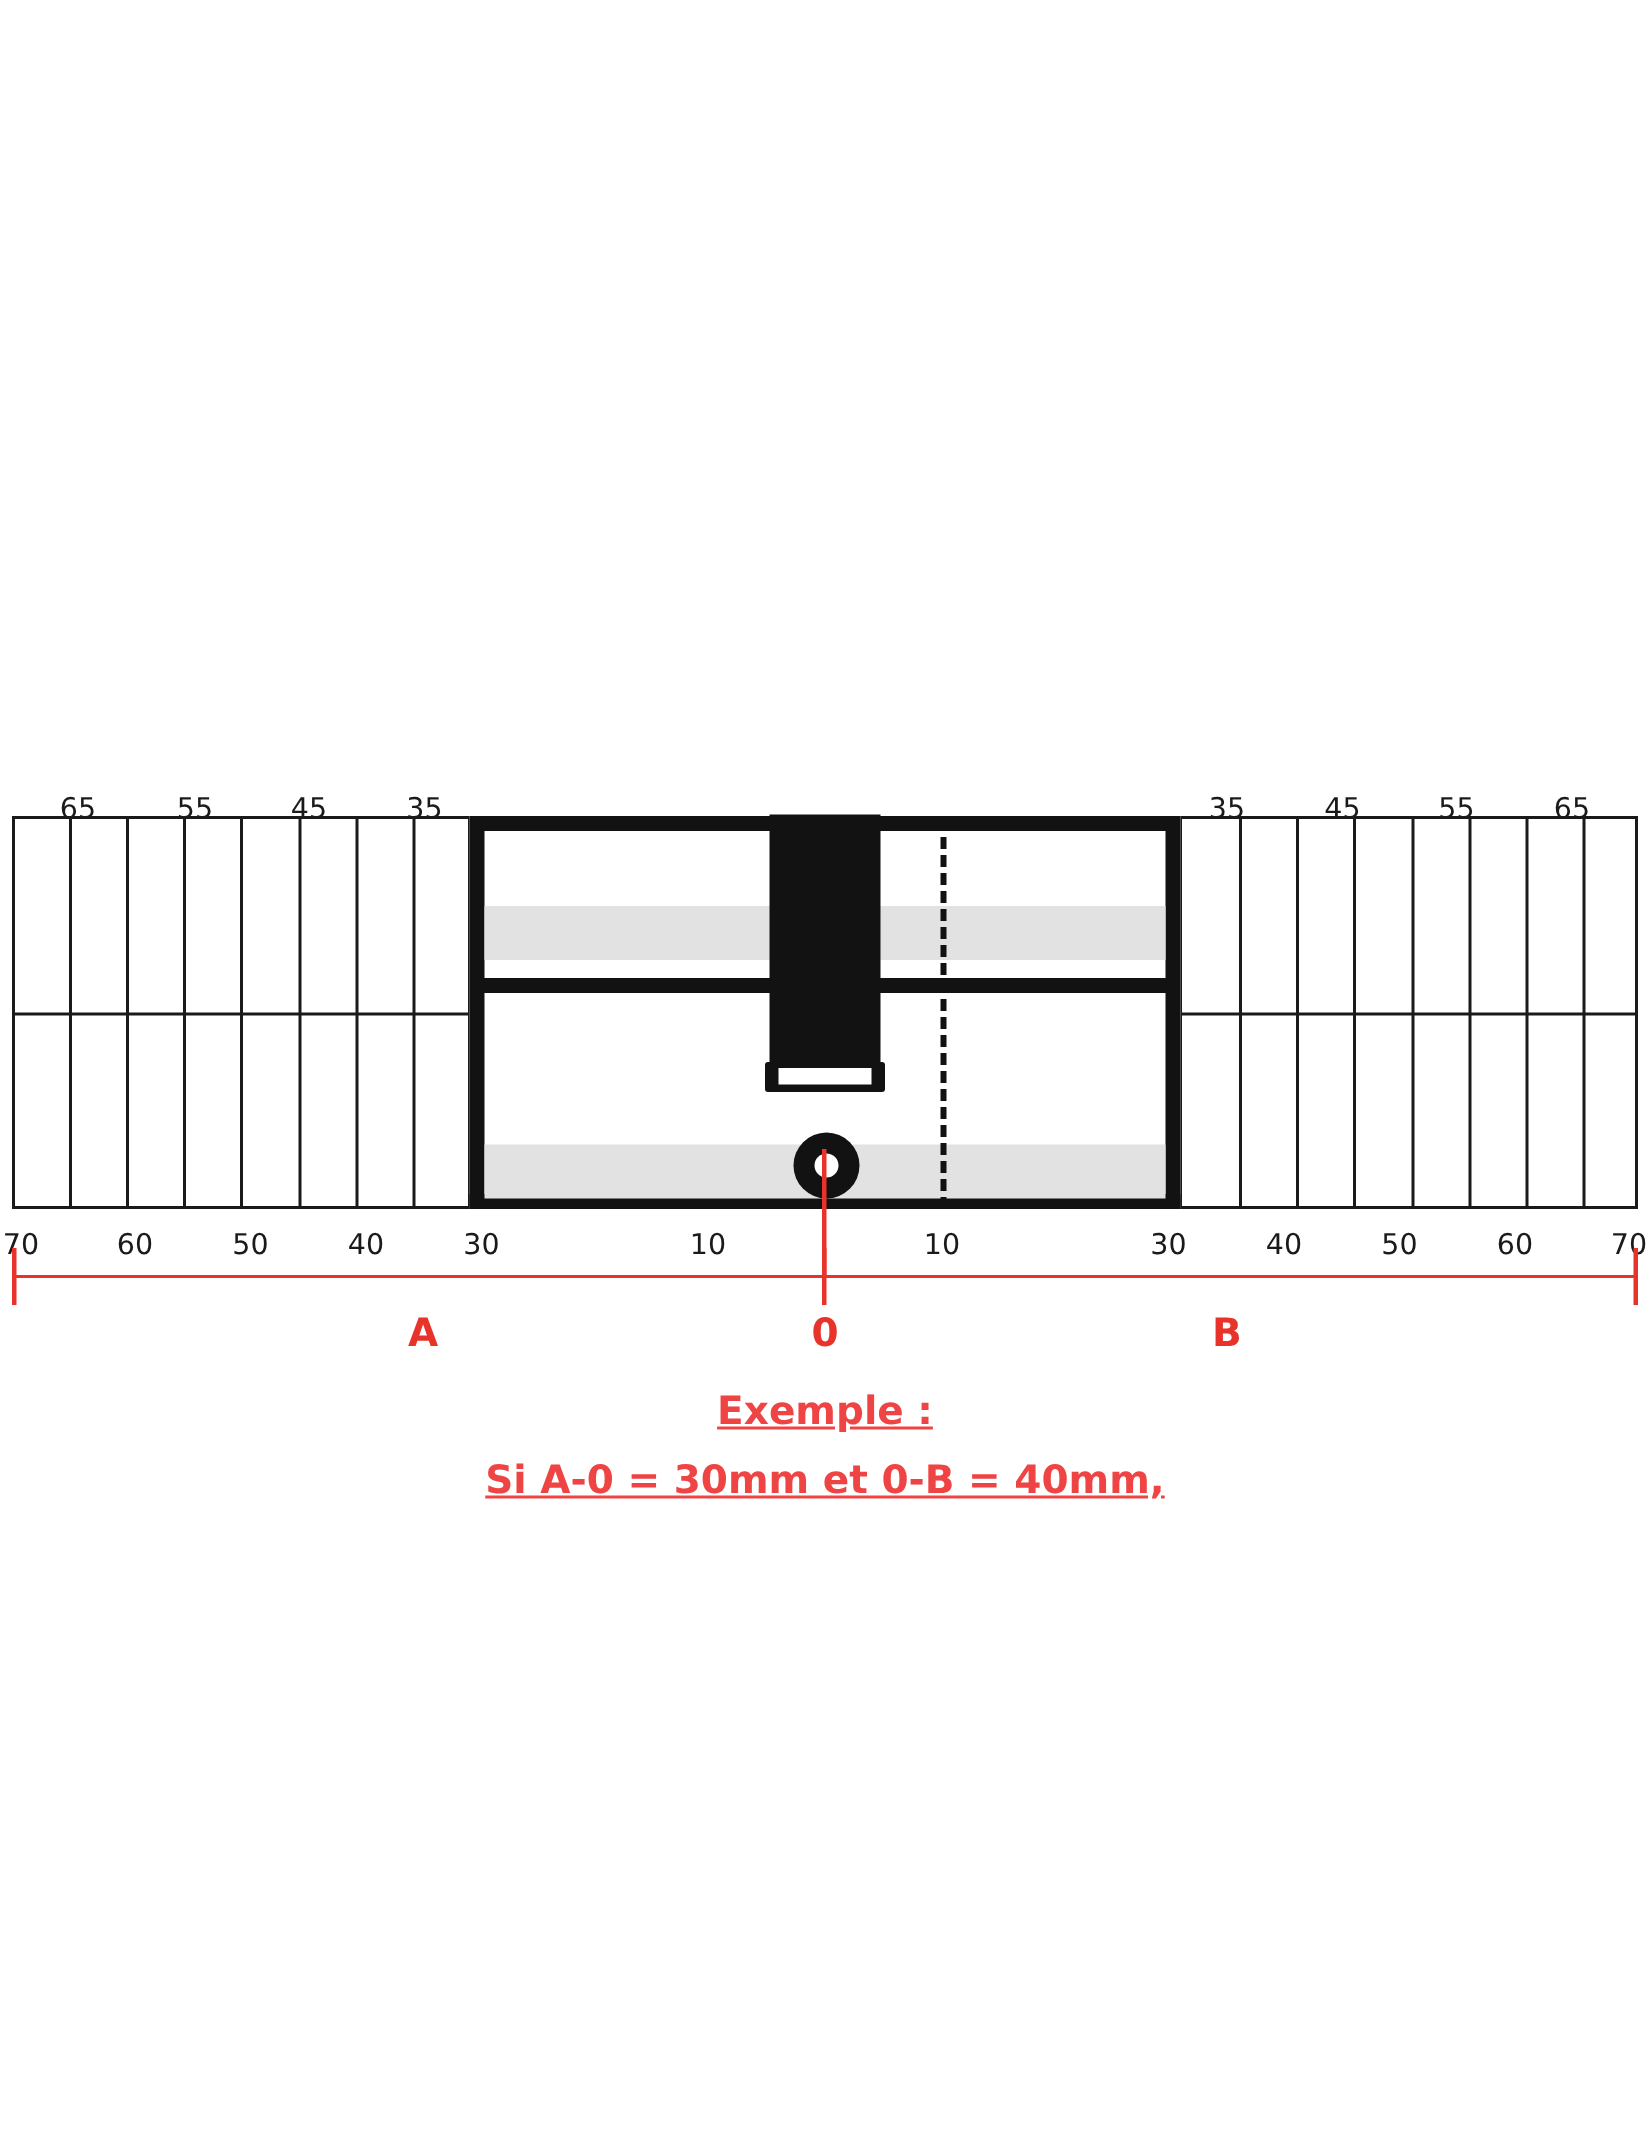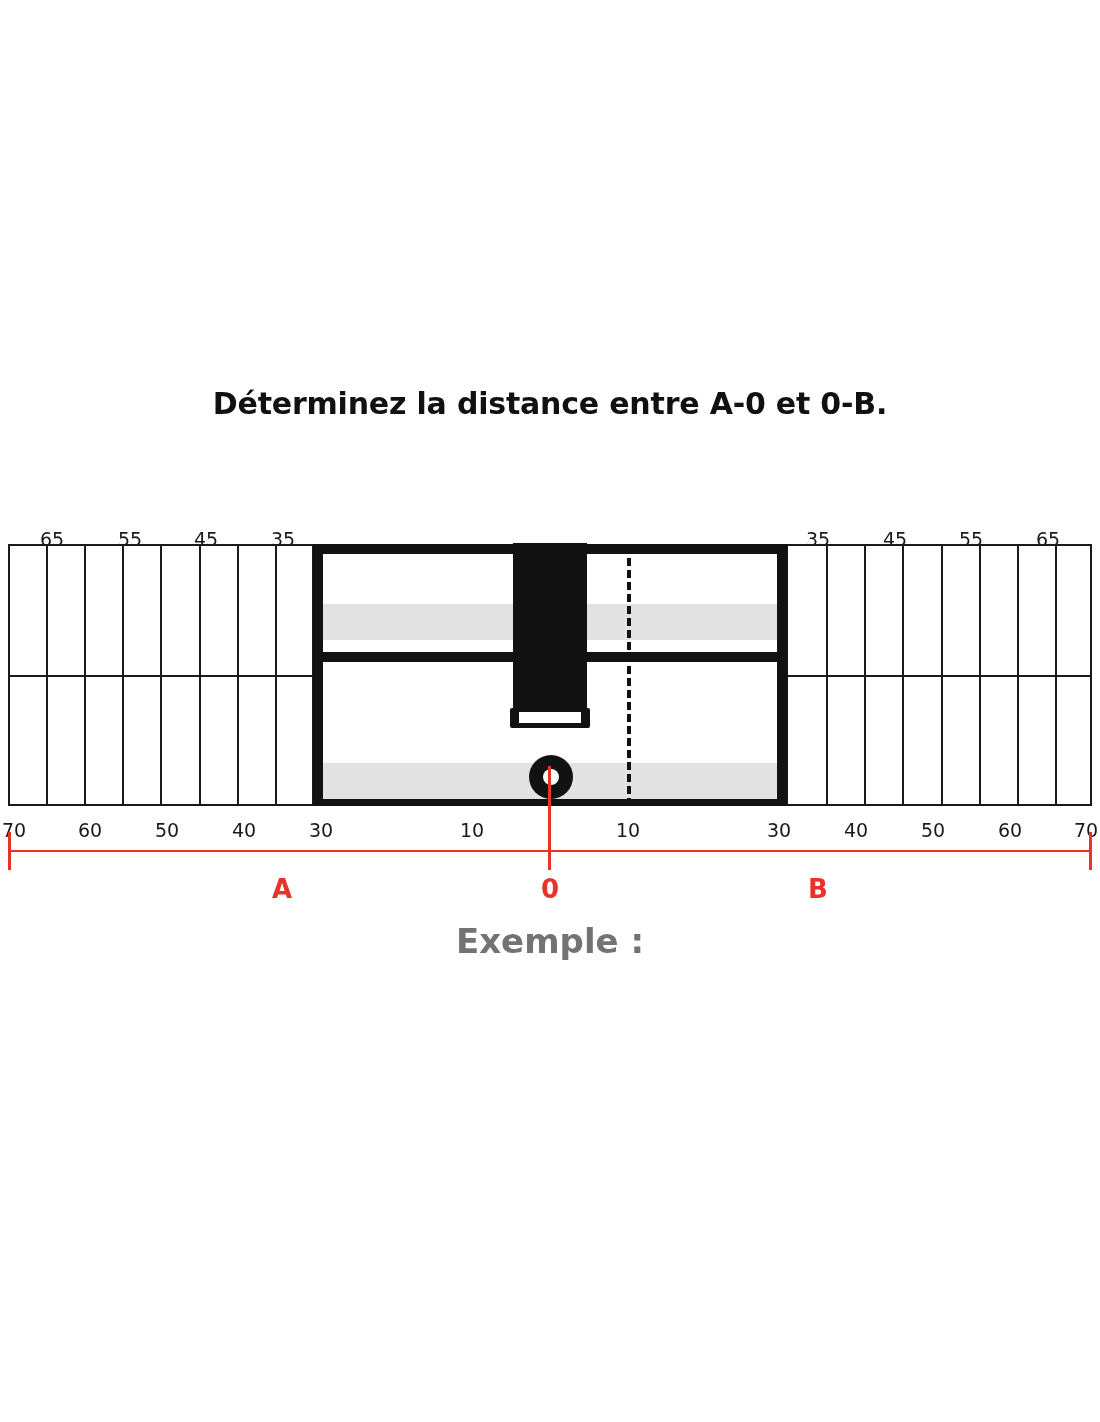--- a/index.html
+++ b/index.html
@@ -219,33 +219,33 @@
 
   
   .example-block {
     position: absolute;
     left: 0;
     top: 918px;
     width: 1100px;
     text-align: center;
   }
   .example-line {
-    font-size: 34px;
+    font-size: 26px;
     font-weight: bold;
     line-height: 46px;
-    color: #737373;
+    color: #ef4444;
+    text-decoration: underline;
   }
 </style>
 </head>
 <body>
 
 <div class="stage">
 
   <div class="title-block">
-    <div class="title-line">Déterminez la distance entre A-0 et 0-B.</div>
   </div>
 
   <div class="diagram">
 
     <div class="tick-label top" style="left:52px">65</div>
     <div class="tick-label top" style="left:130px">55</div>
     <div class="tick-label top" style="left:206px">45</div>
     <div class="tick-label top" style="left:283px">35</div>
 
     <div class="tick-label top" style="left:818px">35</div>
@@ -307,15 +307,16 @@
     <div class="red-tick" style="left:548px"></div>
     <div class="red-tick" style="left:1089px"></div>
 
     <div class="red-label" style="left:282px">A</div>
     <div class="red-label" style="left:550px">0</div>
     <div class="red-label" style="left:818px">B</div>
   </div>
 
   <div class="example-block">
     <div class="example-line">Exemple :</div>
+    <div class="example-line">Si A-0 = 30mm et 0-B = 40mm,</div>
   </div>
 
 </div>
 
 </body></html>

